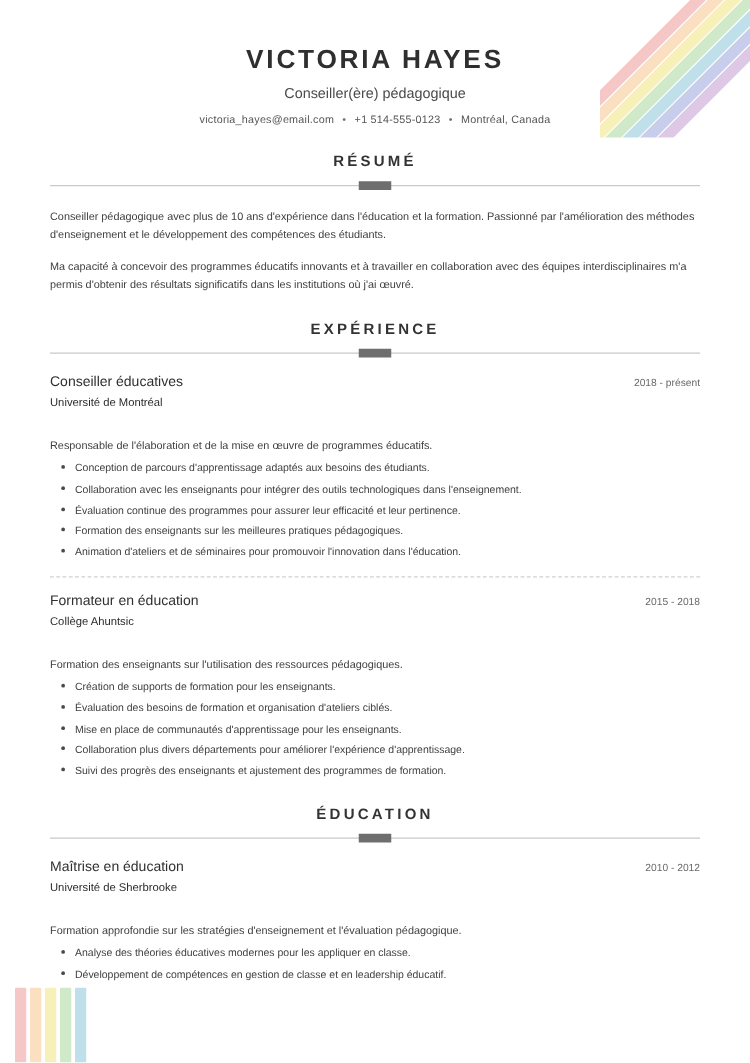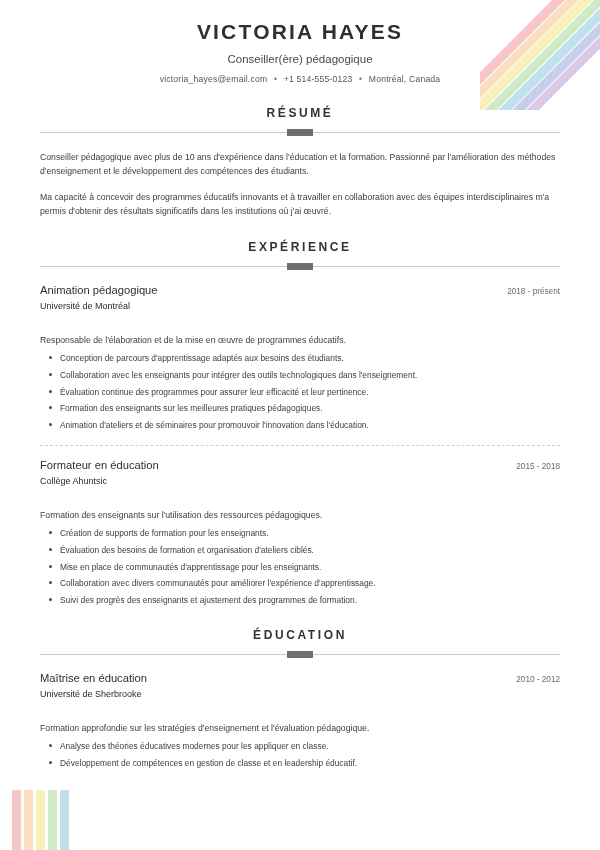--- a/index.html
+++ b/index.html
@@ -51,21 +51,21 @@
     width: 9px;
     height: 60px;
     bottom: 0;
   }
 
   
   .page {
     position: relative;
     width: 600px;
     height: 850px;
-    padding: 12px 40px 0 40px;
+    padding: 28px 40px 0 40px;
   }
 
   
   .header {
     text-align: center;
     padding-top: 8px;
   }
   .name {
     font-size: 21px;
     letter-spacing: 2.2px;
@@ -228,21 +228,21 @@
 
   <div class="section">
     <div class="section-title">EXPÉRIENCE</div>
     <div class="rule-wrap">
       <div class="line"></div>
         <div class="knob"></div>
     </div>
 
     <div class="entry">
       <div class="entry-head">
-        <div class="entry-role">Animation pédagogique</div>
+        <div class="entry-role">Conseiller éducatives</div>
         <div class="entry-dates">2018 - présent</div>
       </div>
       <div class="entry-org">Université de Montréal</div>
       <div class="entry-desc">Responsable de l'élaboration et de la mise en œuvre de programmes éducatifs.</div>
       <ul class="bullets">
         <li>Conception de parcours d'apprentissage adaptés aux besoins des étudiants.</li>
         <li>Collaboration avec les enseignants pour intégrer des outils technologiques dans l'enseignement.</li>
         <li>Évaluation continue des programmes pour assurer leur efficacité et leur pertinence.</li>
         <li>Formation des enseignants sur les meilleures pratiques pédagogiques.</li>
         <li>Animation d'ateliers et de séminaires pour promouvoir l'innovation dans l'éducation.</li>
@@ -255,21 +255,21 @@
       <div class="entry-head">
         <div class="entry-role">Formateur en éducation</div>
         <div class="entry-dates">2015 - 2018</div>
       </div>
       <div class="entry-org">Collège Ahuntsic</div>
       <div class="entry-desc">Formation des enseignants sur l'utilisation des ressources pédagogiques.</div>
       <ul class="bullets">
         <li>Création de supports de formation pour les enseignants.</li>
         <li>Évaluation des besoins de formation et organisation d'ateliers ciblés.</li>
         <li>Mise en place de communautés d'apprentissage pour les enseignants.</li>
-        <li>Collaboration avec divers communautés pour améliorer l'expérience d'apprentissage.</li>
+        <li>Collaboration plus divers départements pour améliorer l'expérience d'apprentissage.</li>
         <li>Suivi des progrès des enseignants et ajustement des programmes de formation.</li>
       </ul>
     </div>
   </div>
 
   <div class="section">
     <div class="section-title">ÉDUCATION</div>
     <div class="rule-wrap">
       <div class="line"></div>
         <div class="knob"></div>

